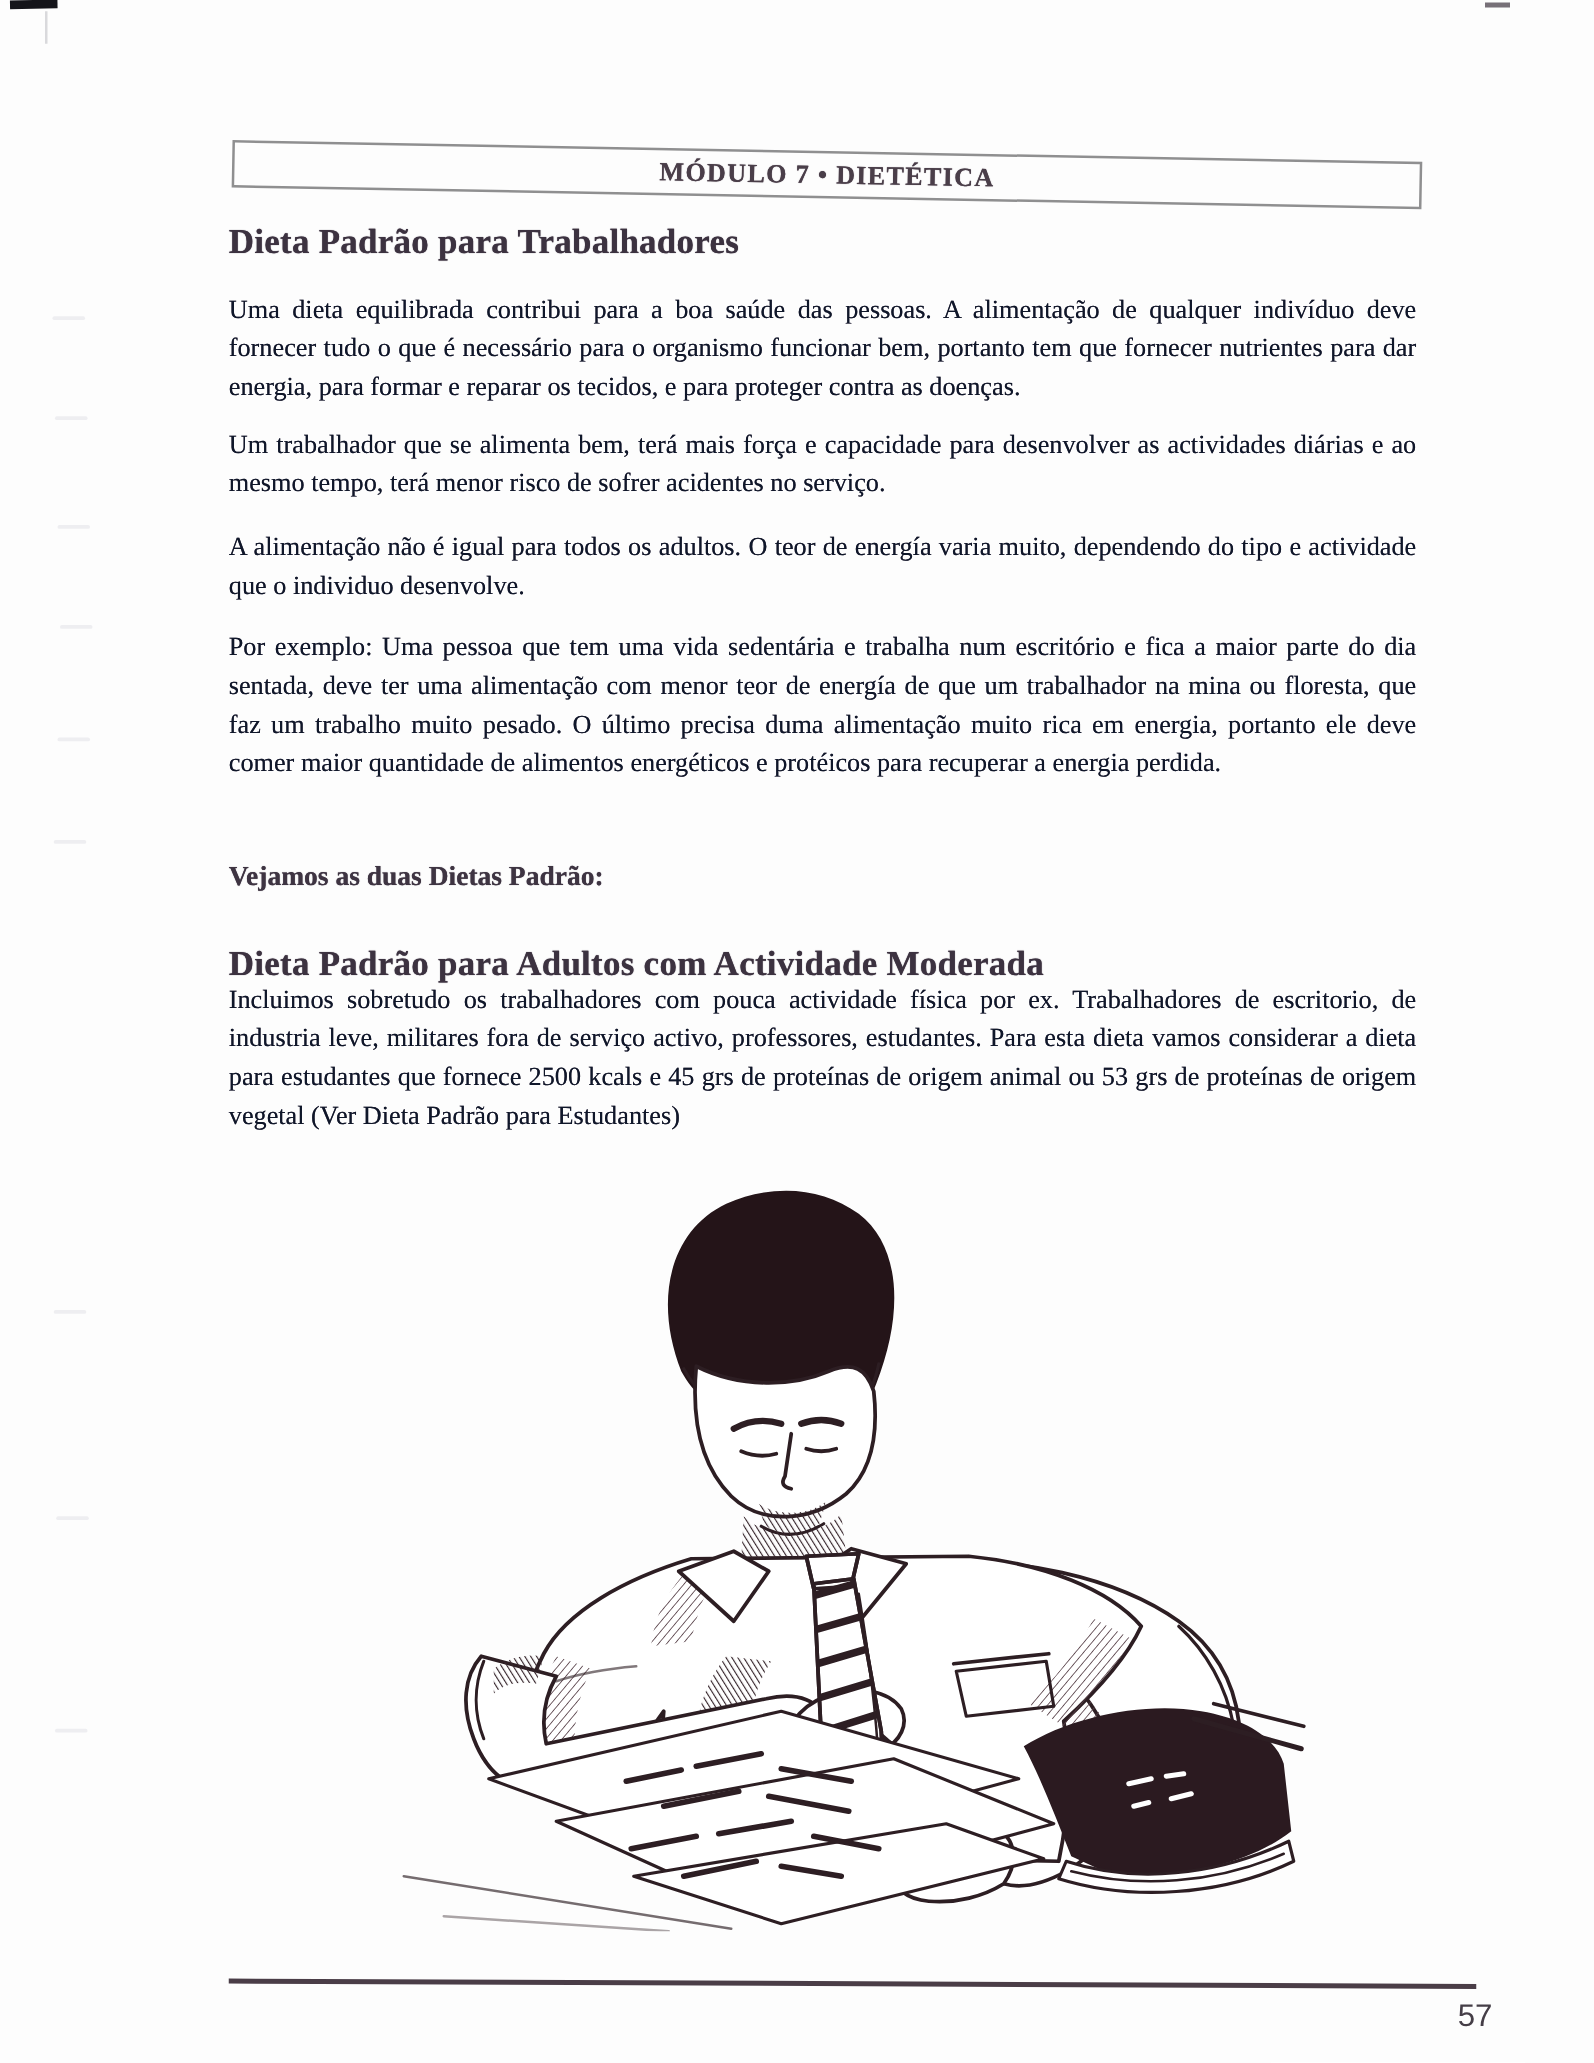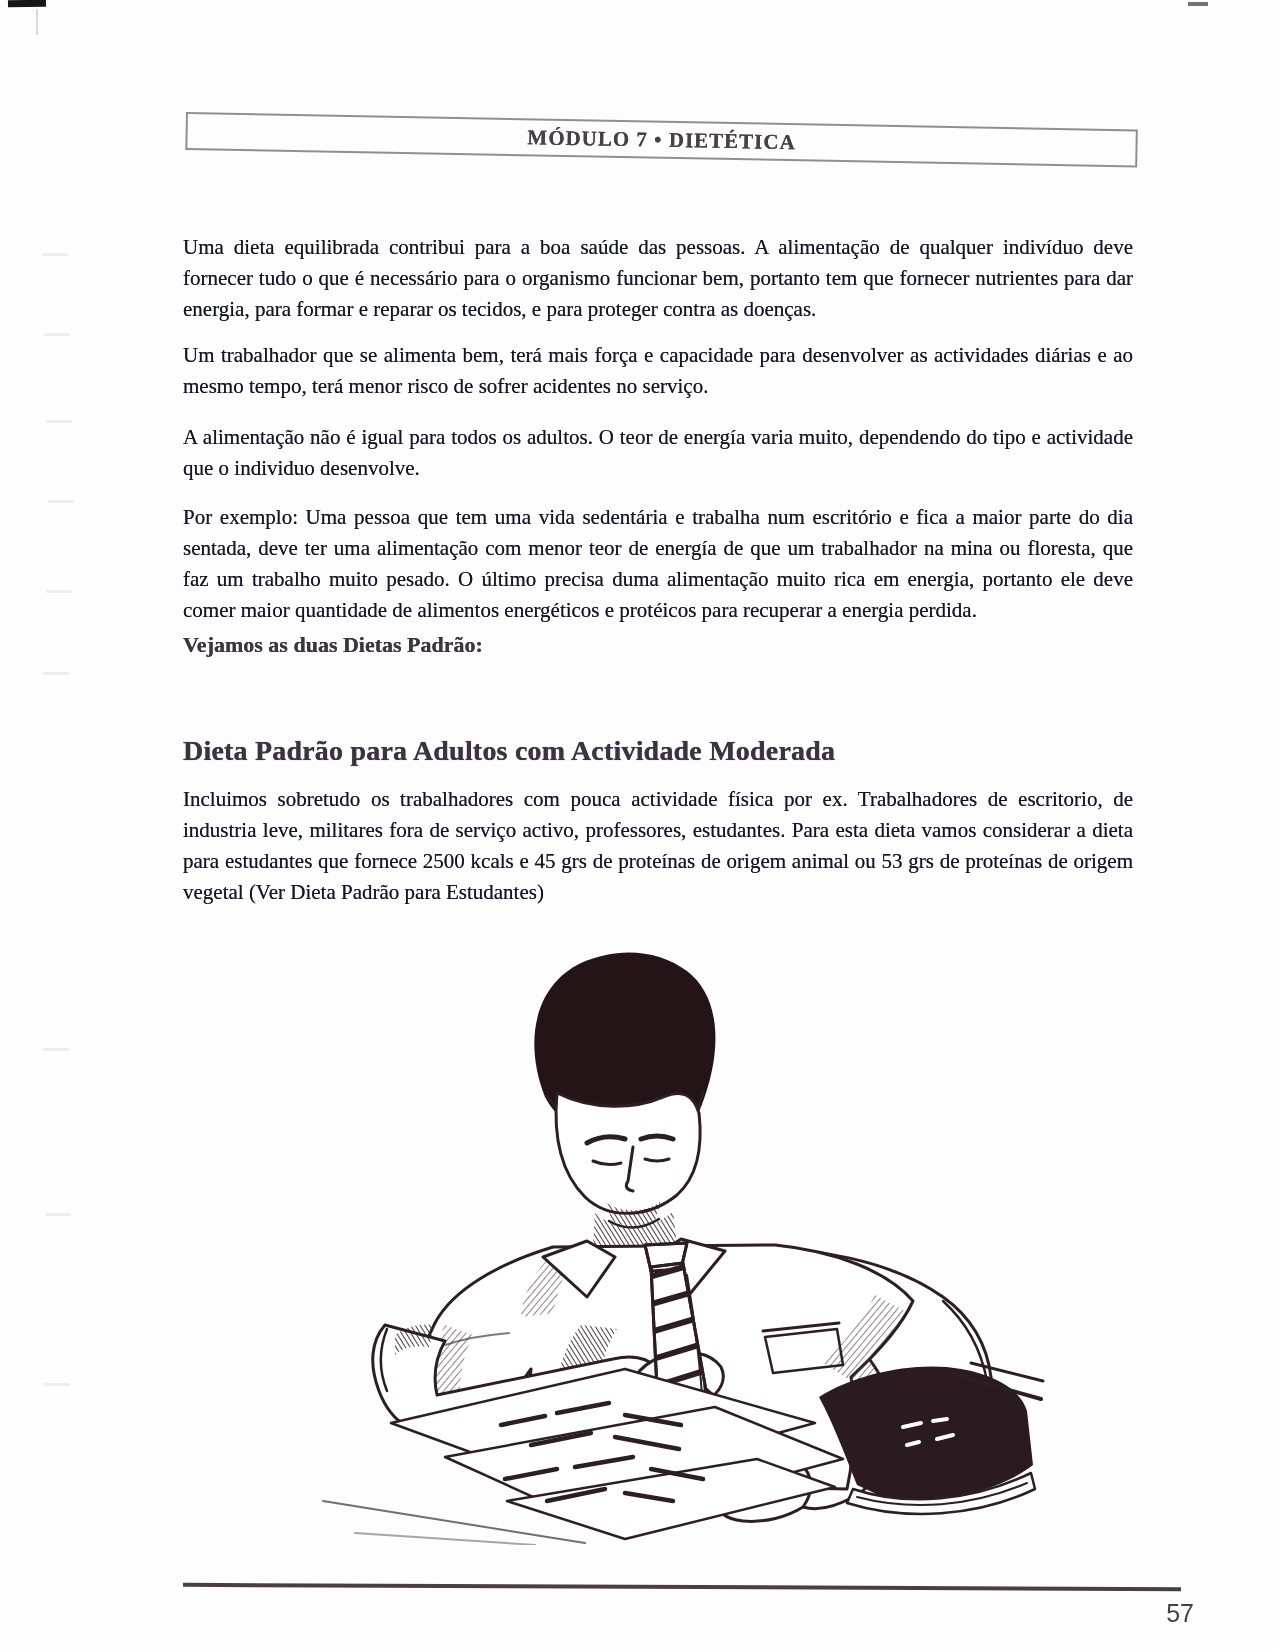--- a/index.html
+++ b/index.html
@@ -64,29 +64,30 @@
   <div class="edge-dash" style="left:46px;top:590px"></div>
   <div class="edge-dash" style="left:43px;top:672px"></div>
   <div class="edge-dash" style="left:43px;top:1048px"></div>
   <div class="edge-dash" style="left:45px;top:1213px"></div>
   <div class="edge-dash" style="left:44px;top:1383px"></div>
 
   <div class="banner-box">
     <span class="banner-text">MÓDULO 7 • DIETÉTICA</span>
   </div>
 
+  <h1 class="col h-main" style="top:178px">Dieta Padrão para Trabalhadores</h1>
 
   <p class="col body-p" style="top:232px">Uma dieta equilibrada contribui para a boa saúde das pessoas. A alimentação de qualquer indivíduo deve fornecer tudo o que é necessário para o organismo funcionar bem, portanto tem que fornecer nutrientes para dar energia, para formar e reparar os tecidos, e para proteger contra as doenças.</p>
   <p class="col body-p" style="top:422px">A alimentação não  é igual para todos os adultos. O teor de energía varia muito, dependendo do tipo e actividade que o individuo desenvolve.</p>
   <p class="col body-p" style="top:340px">Um trabalhador que se alimenta bem,  terá mais força e capacidade para desenvolver as actividades diárias e  ao mesmo tempo, terá menor risco de sofrer acidentes no serviço.</p>
   <p class="col body-p" style="top:502px">Por exemplo: Uma pessoa que tem uma vida sedentária e trabalha num escritório e fica a maior parte do dia sentada, deve ter uma alimentação com menor teor de energía de que um trabalhador na mina ou floresta, que faz um trabalho muito pesado. O último precisa duma alimentação muito rica em energia, portanto ele deve comer maior quantidade de alimentos energéticos e protéicos para recuperar a energia perdida.</p>
 
-  <p class="col lead-p" style="top:632px">Vejamos as duas Dietas Padrão:</p>
-
-  <h1 class="col h-main" style="top:735px">Dieta Padrão para Adultos com Actividade Moderada</h1>
+  <p class="col lead-p" style="top:688px">Vejamos as duas Dietas Padrão:</p>
+
+  <h1 class="col h-main" style="top:756px">Dieta Padrão para Adultos com Actividade Moderada</h1>
 
   <p class="col body-p" style="top:784px">Incluimos sobretudo os trabalhadores com pouca actividade física por ex. Trabalhadores de escritorio, de industria leve, militares fora de serviço activo, professores, estudantes. Para esta dieta vamos considerar a dieta para estudantes que fornece 2500 kcals e 45 grs de proteínas de origem animal ou 53 grs de proteínas de origem vegetal (Ver Dieta Padrão para Estudantes)</p>
 
   <svg class="illus" viewBox="0 0 750 600" xmlns="http://www.w3.org/2000/svg">
     <defs>
       <pattern id="ht" patternUnits="userSpaceOnUse" width="5" height="5" patternTransform="rotate(40)">
         <line x1="0" y1="0" x2="0" y2="5" stroke="#543c44" stroke-width="1.3"></line>
       </pattern>
       <pattern id="ht2" patternUnits="userSpaceOnUse" width="4" height="4" patternTransform="rotate(-32)">
         <line x1="0" y1="0" x2="0" y2="4" stroke="#35242a" stroke-width="1.8"></line>

